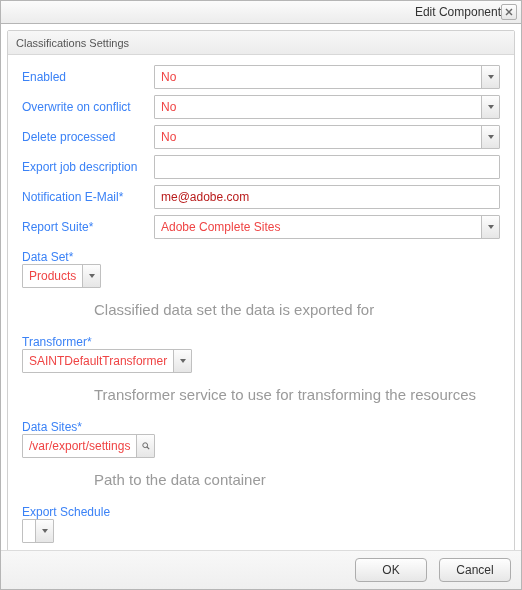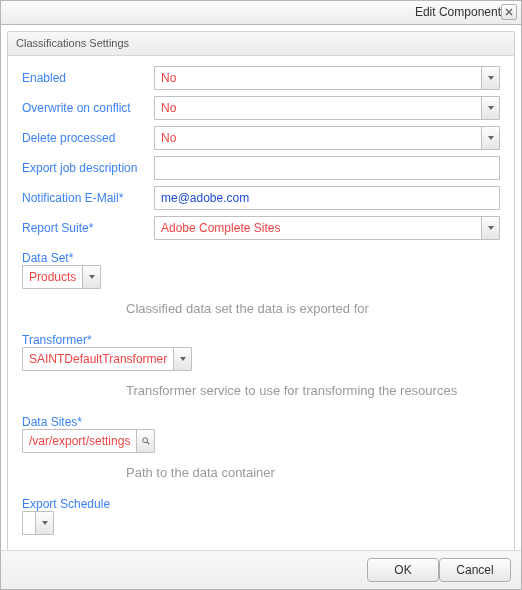--- a/index.html
+++ b/index.html
@@ -58,22 +58,22 @@
   .label {
     width: 132px;
     padding-top: 5px;
     font-size: 12px; color: #3b82f6;
     flex: 0 0 auto;
   }
   .control {
     flex: 1 1 auto;
   }
   .hint {
-    margin-left: 104px;
-    font-size: 13px;
+    margin-left: 72px;
+    font-size: 15px;
     color: #9a9a9a;
     margin-bottom: 10px;
     line-height: 1.4;
   }
   .combo, .textfield, .browse {
     width: 100%;
     height: 24px;
     border: 1px solid #c0c0c0;
     background: #fff;
     display: flex; align-items: center;
@@ -83,39 +83,39 @@
   .combo .value, .browse .value {
     flex: 1 1 auto;
     padding: 0 6px;
     font-size: 12px; color: #ef4444;
     white-space: nowrap; overflow: hidden; text-overflow: ellipsis;
   }
   .textfield input {
     width: 100%; height: 100%;
     border: none; outline: none;
     padding: 0 6px;
-    font-size: 12px; color: #1d4ed8;
+    font-size: 12px; color: #b91c1c;
     background: transparent;
   }
   .trigger {
     width: 18px; height: 22px;
     border-left: 1px solid #c0c0c0;
     background: linear-gradient(to bottom,#fdfdfd,#e6e6e6);
     display: flex; align-items: center; justify-content: center;
     cursor: pointer;
     flex: 0 0 auto;
   }
   .trigger svg { width: 8px; height: 8px; }
   .spacer { flex: 1 1 auto; }
   .buttonbar {
     height: 40px;
     border-top: 1px solid #dcdcdc;
     background: linear-gradient(to bottom,#f8f8f8,#efefef);
     display: flex; align-items: center; justify-content: flex-end;
-    padding: 0 10px; gap: 0;
+    padding: 0 10px; gap: 12px;
   }
   .btn {
     min-width: 72px; height: 24px;
     padding: 0 14px;
     border: 1px solid #adadad;
     border-radius: 4px;
     background: linear-gradient(to bottom,#fefefe,#e7e7e7);
     font-size: 12px; color: #333;
     display: flex; align-items: center; justify-content: center;
     cursor: pointer;

